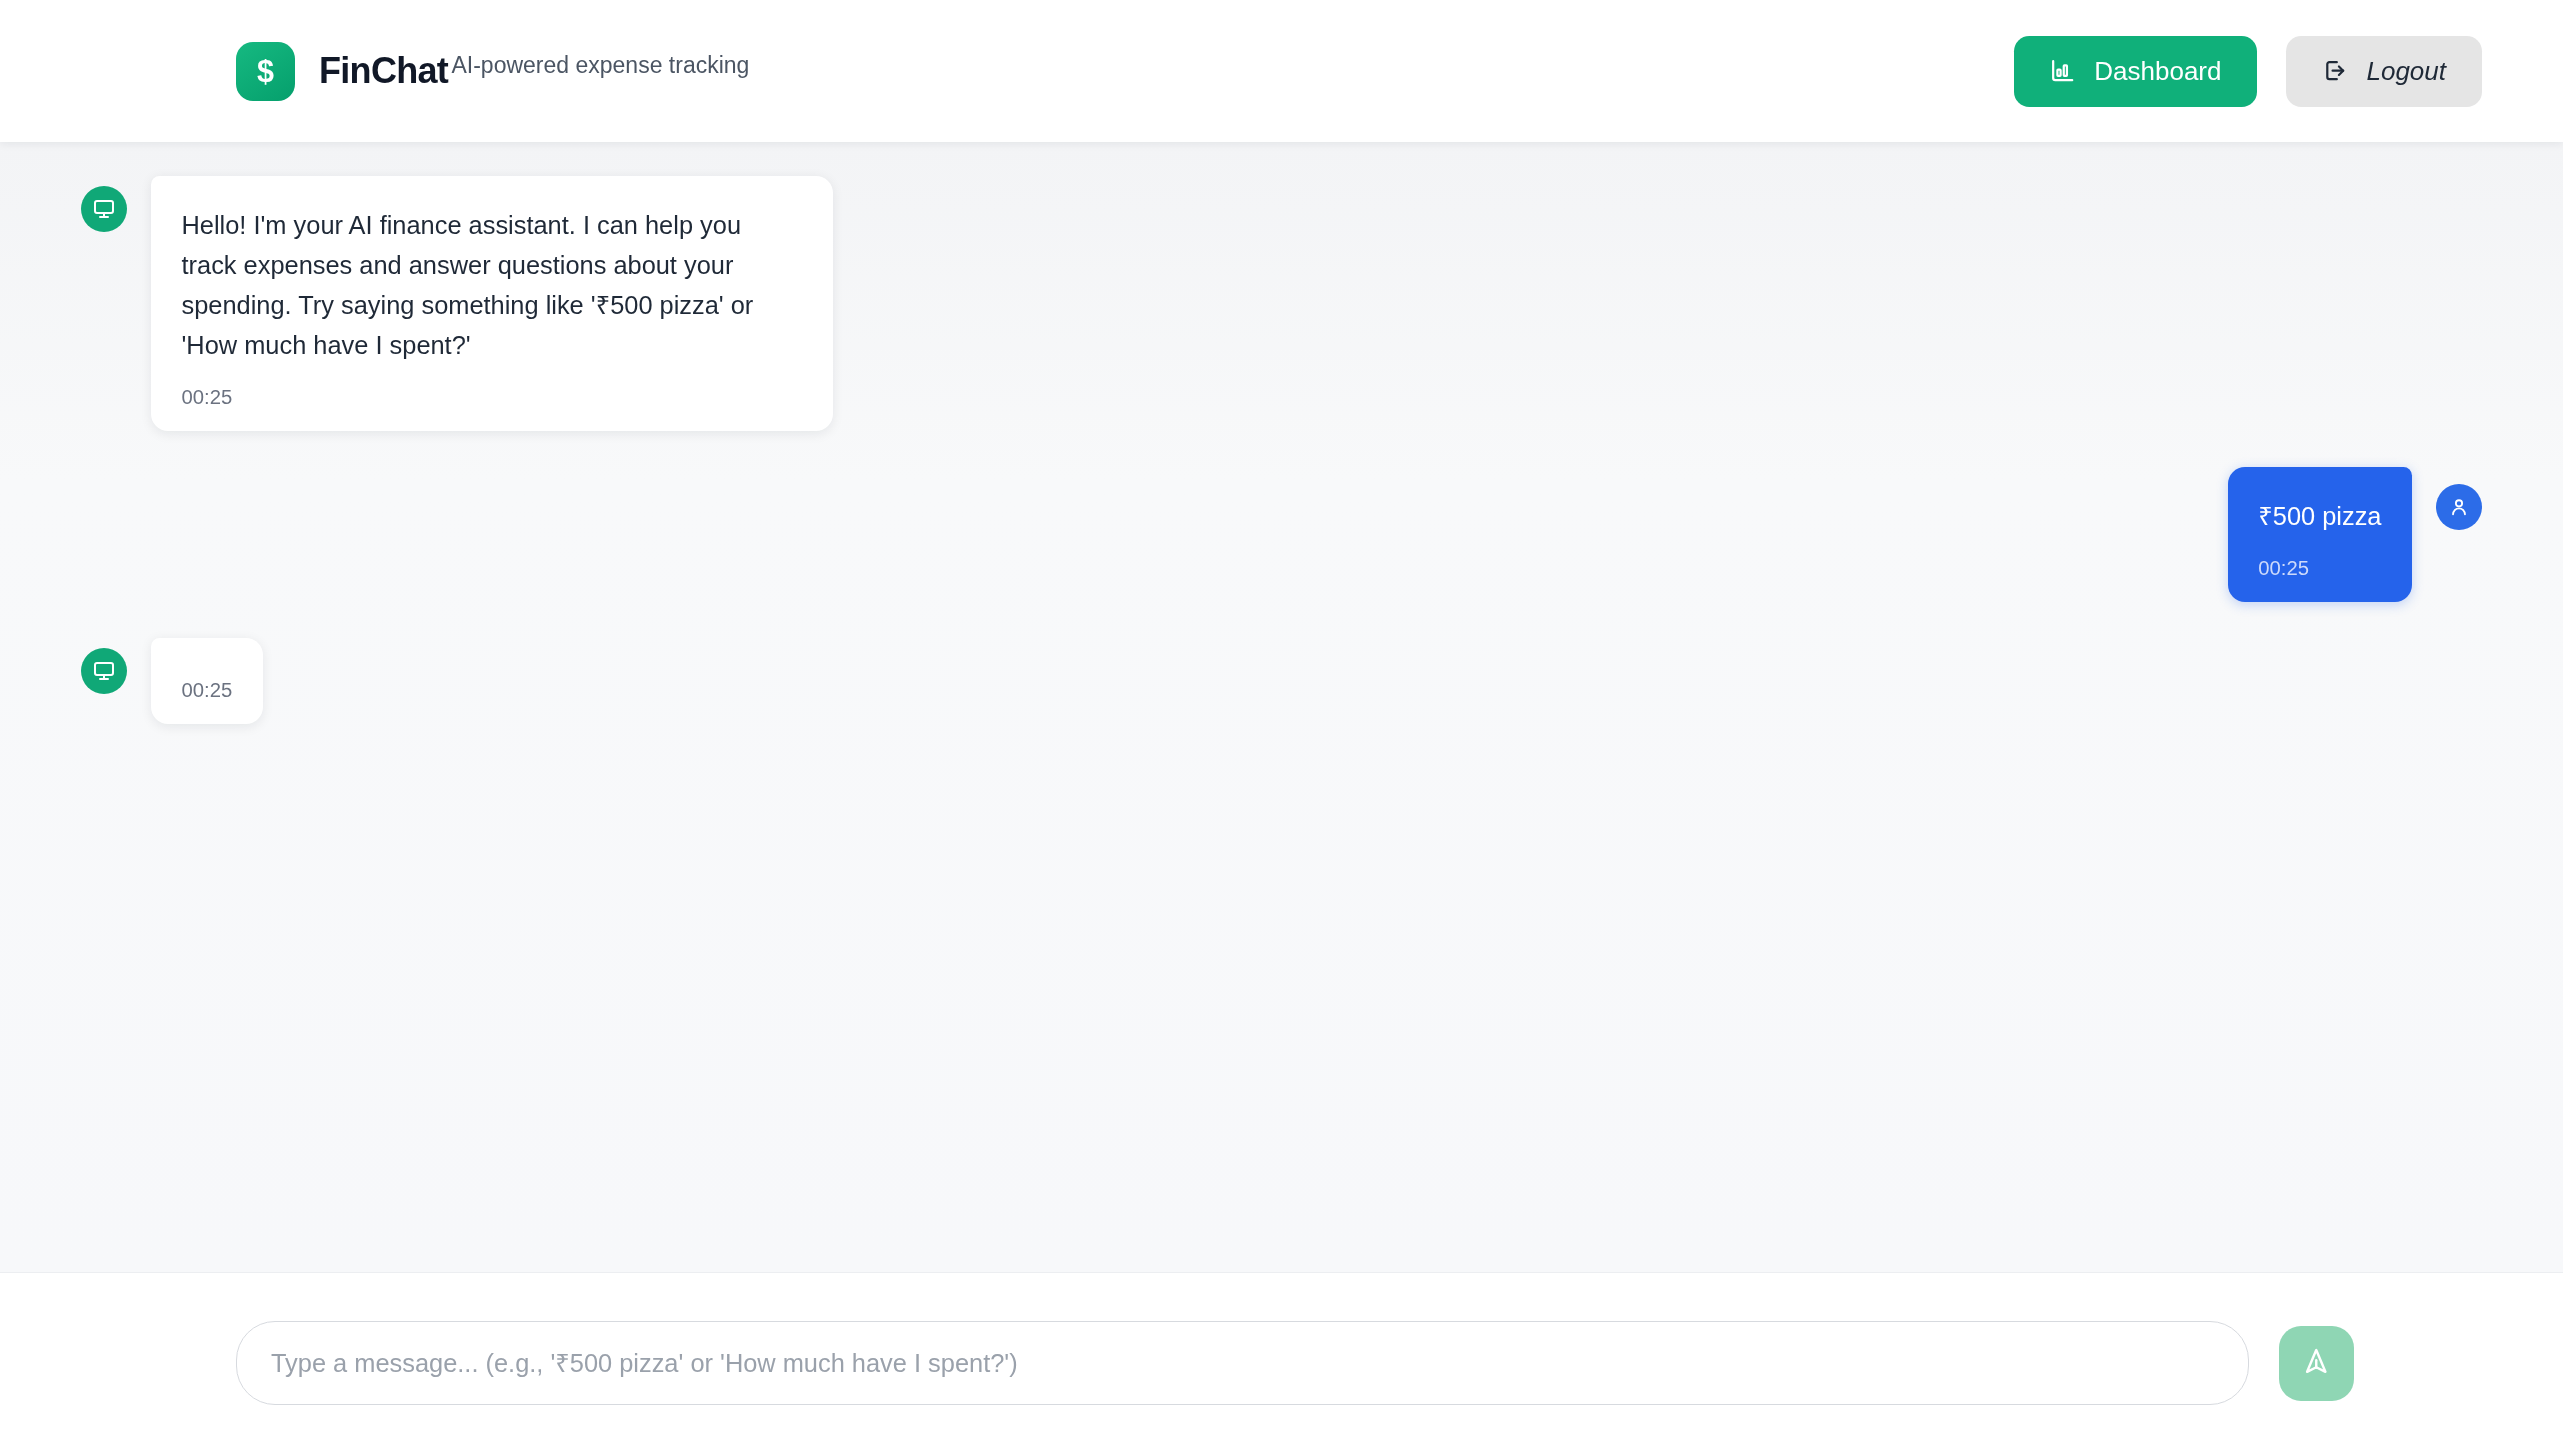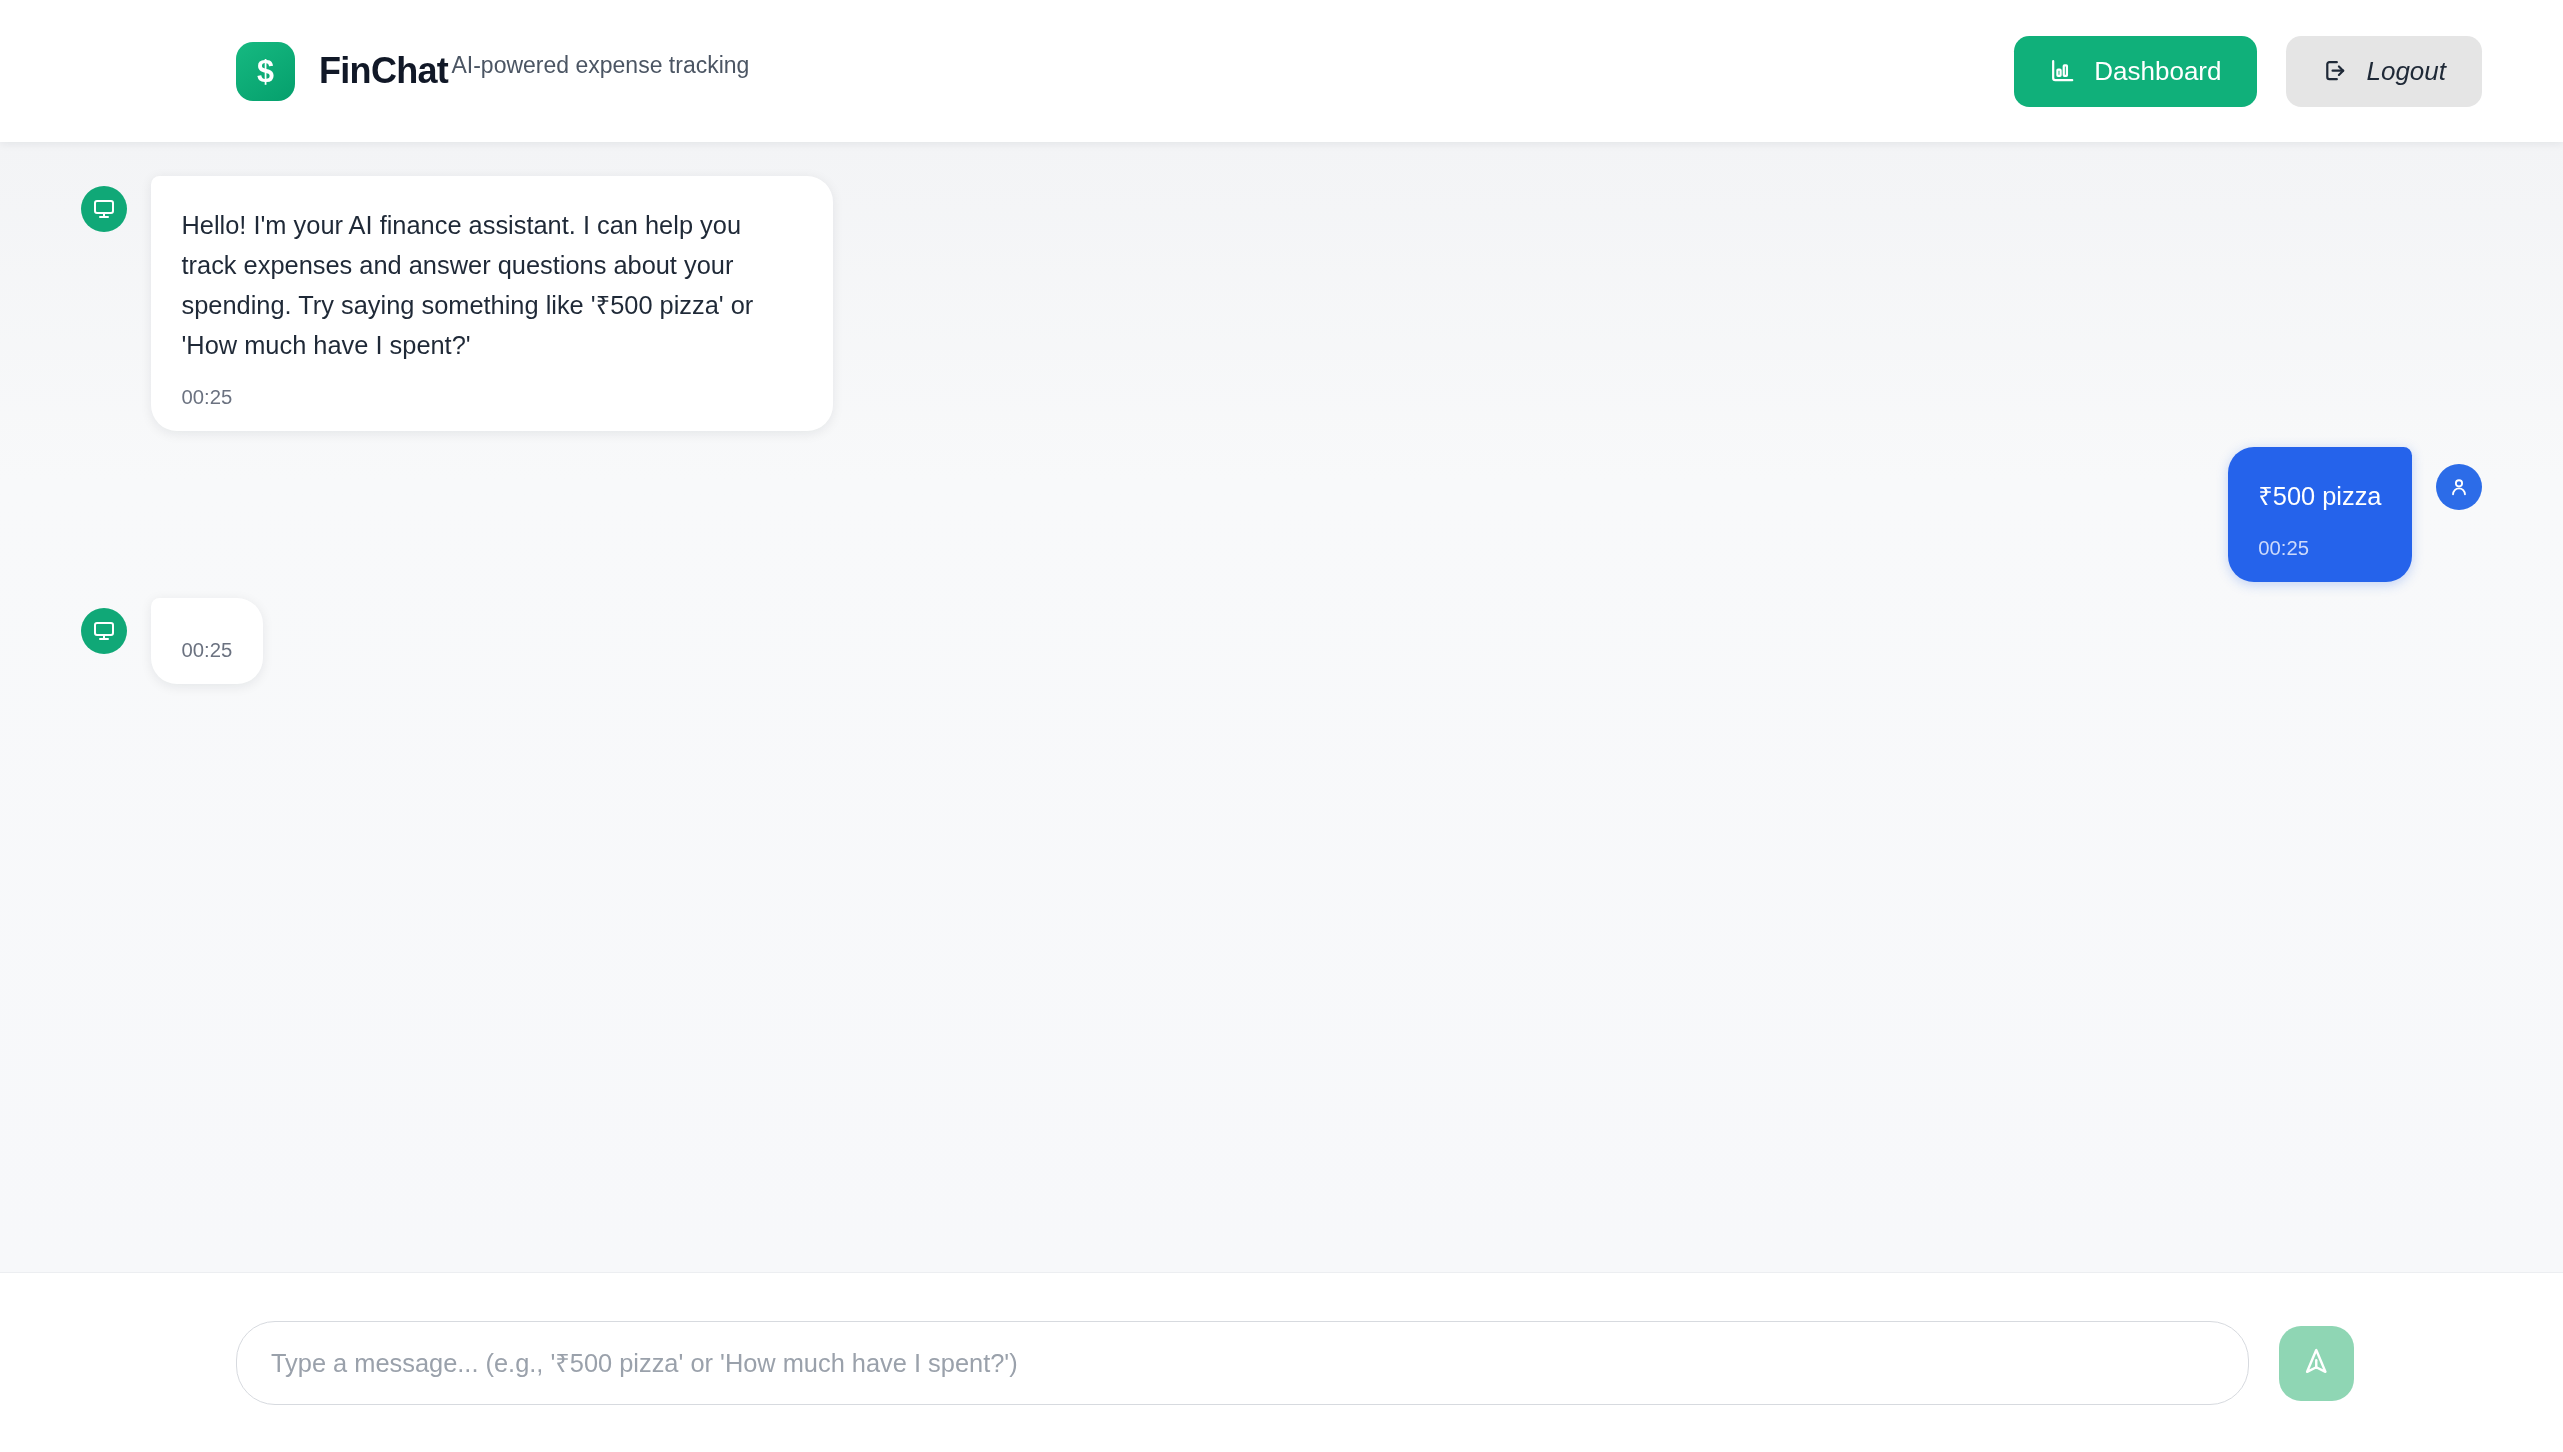--- a/index.html
+++ b/index.html
@@ -115,21 +115,21 @@
   .btn svg { display: block; flex: 0 0 auto; }
 
   
   .chat {
     flex: 1 1 auto;
     background: linear-gradient(180deg, #f3f4f6 0%, #f8f9fa 30%, #f7f8fa 100%);
     padding: 34px 81px 17px 81px;
     overflow: hidden;
     display: flex;
     flex-direction: column;
-    gap: 16px;
+    gap: 36px;
   }
 
   .msg-row {
     display: flex;
     align-items: flex-start;
     gap: 24px;
   }
 
   .msg-row.bot { justify-content: flex-start; }
   .msg-row.user { justify-content: flex-end; }
@@ -142,21 +142,21 @@
     align-items: center;
     justify-content: center;
     flex: 0 0 46px;
     margin-top: 10.2px;
   }
 
   .avatar-bot { background: #10a877; }
   .avatar-user { background: #2c6ce8; margin-top: 17px; }
 
   .bubble {
-    border-radius: 26px;
+    border-radius: 17px;
     padding: 29px 30.5px 22px 30.5px;
     max-width: 682px;
     display: flex;
     flex-direction: column;
     gap: 8.5px;
   }
 
   .bubble-bot {
     background: #ffffff;
     box-shadow: 0 2.5px 12px rgba(15, 23, 42, 0.08);

